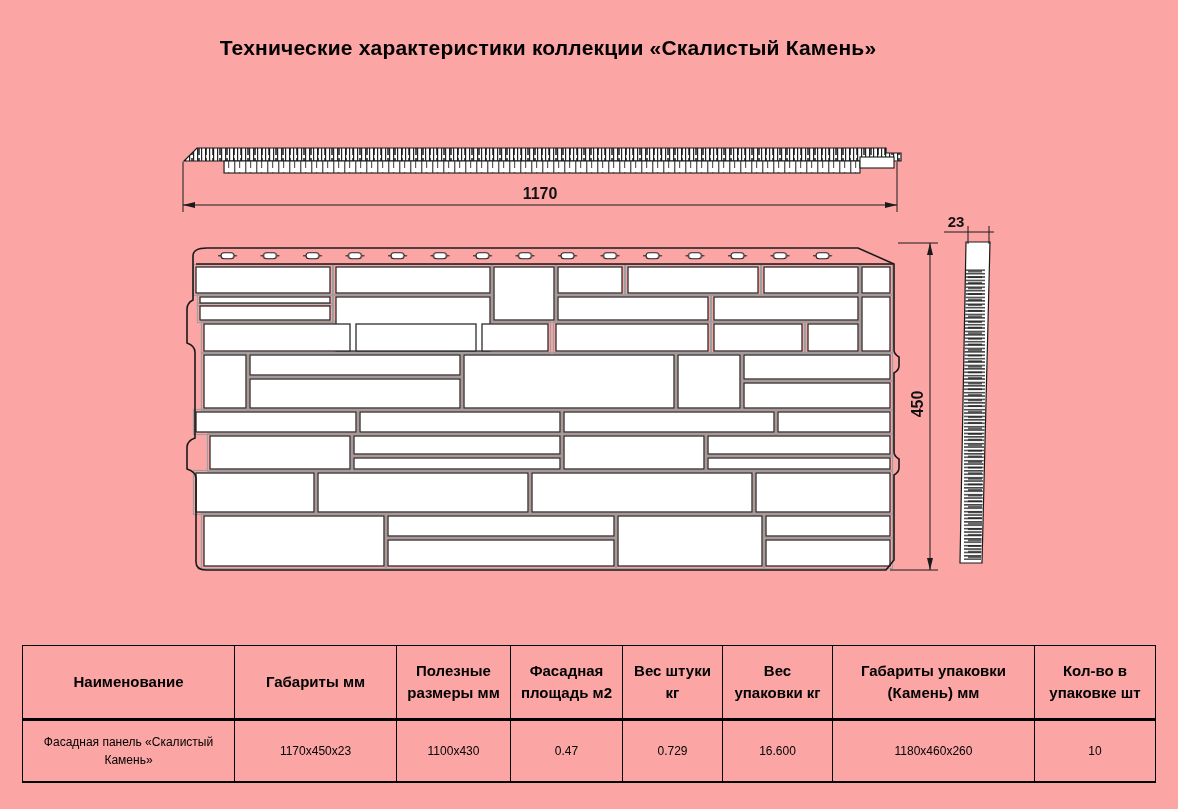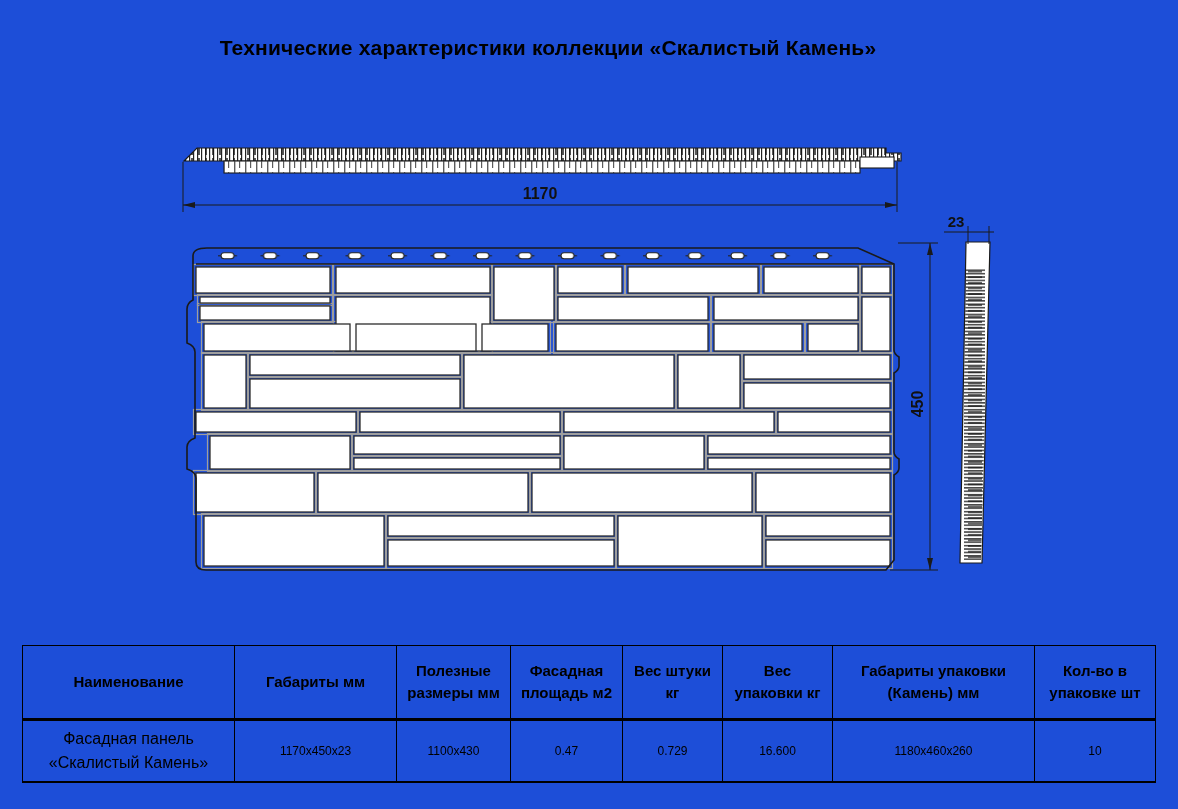--- a/index.html
+++ b/index.html
@@ -1,30 +1,30 @@
 <!DOCTYPE html>
 <html><head>
 <meta charset="utf-8">
 <style>
   html,body{margin:0;padding:0;background:#fff;}
-  #page{position:relative;width:1178px;height:809px;background:#1d4ed8;overflow:hidden;
+  #page{position:relative;width:1178px;height:809px;background:#fca5a5;overflow:hidden;
         font-family:"Liberation Sans",sans-serif;color:#000;}
   #doc-title{position:absolute;left:0;top:36px;width:1096px;text-align:center;
              font-size:21px;font-weight:bold;letter-spacing:.2px;}
   #drawing-svg{position:absolute;left:0;top:0;}
   
   #spec-table{position:absolute;left:22px;top:645px;width:1133px;border-collapse:collapse;
               table-layout:fixed;}
   #spec-table th,#spec-table td{border:1.4px solid #000;text-align:center;vertical-align:middle;
               padding:4px 6px;overflow:hidden;}
   #spec-table thead tr{height:74px;}
   #spec-table tbody tr{height:62px;}
   #spec-table thead th{font-size:15px;font-weight:bold;line-height:1.5;border-bottom:3px solid #000;}
   #spec-table tbody td{font-size:12px;font-weight:normal;border-bottom:2.6px solid #000;}
-  #spec-table td.name-cell{font-size:16px;line-height:1.5;}
+  #spec-table td.name-cell{font-size:12px;line-height:1.5;}
 </style>
 </head>
 <body>
 
 <div id="page">
 
   <div id="doc-title">Технические характеристики коллекции «Скалистый Камень»</div>
 
   <svg id="drawing-svg" width="1178" height="809" viewBox="0 0 1178 809">
     <defs>

